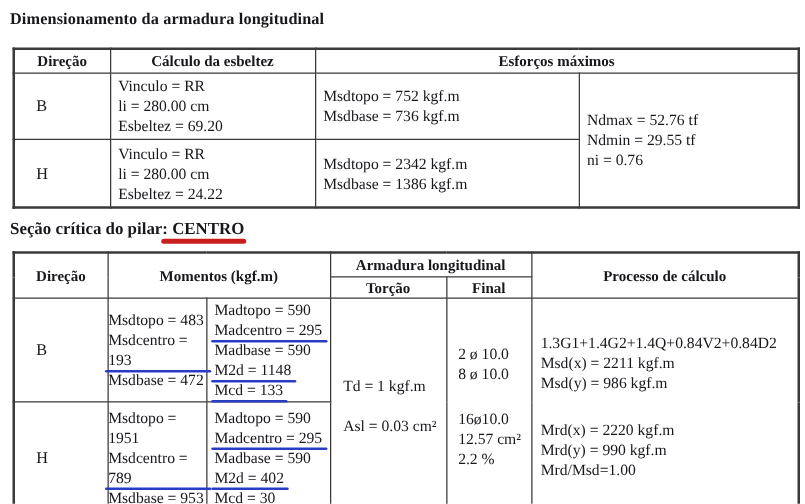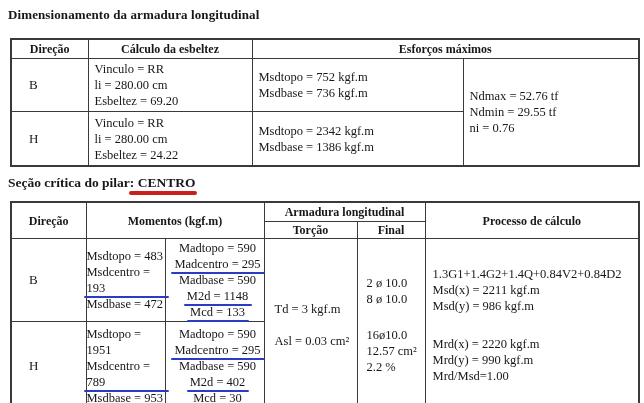--- a/index.html
+++ b/index.html
@@ -31,21 +31,21 @@
   th.h1{height:18px;}
   th.h2{height:16px;}
   td.dir{text-align:left;padding-left:17px;font-size:13px;}
   td.lines{text-align:left;padding-left:6px;}
   td.lines16 div{line-height:16px;}
   tr.rb td{height:52px;}
   tr.rh td{height:53px;}
   .t2 tr.rb2 td{height:82px;}
   .t2 tr.rh2 td{height:88px;}
   td.msd{text-align:left;}
-  td.mad{text-align:center;padding-left:6px;}
+  td.mad{text-align:left;padding-left:6px;}
   td.torcao{text-align:left;padding-left:10px;}
   td.final{text-align:left;padding-left:9px;}
   td.proc{text-align:left;padding-left:7px;}
   .gap16{margin-top:16px;}
   .gap20{margin-top:20px;}
   .gap4{margin-top:22px;}
   .bu{position:relative;display:inline-block;}
   .bu::after{
     content:"";position:absolute;left:-3px;right:-4px;bottom:-2px;height:2px;
     background:#2a3cc4;border-radius:1px;
@@ -137,21 +137,21 @@
           <div><span>Msdbase = 472</span></div>
         </td>
         <td class="mad">
           <div><span>Madtopo = 590</span></div>
           <div><span class="bu">Madcentro = 295</span></div>
           <div><span>Madbase = 590</span></div>
           <div><span class="bu">M2d = 1148</span></div>
           <div><span class="bu">Mcd = 133</span></div>
         </td>
         <td class="torcao" rowspan="2">
-          <div>Td = 3 kgf.m</div>
+          <div>Td = 1 kgf.m</div>
           <div class="gap16">Asl = 0.03 cm²</div>
         </td>
         <td class="final" rowspan="2">
           <div>2 ø 10.0</div>
           <div>8 ø 10.0</div>
           <div class="gap20">16ø10.0</div>
           <div>12.57 cm²</div>
           <div>2.2 %</div>
         </td>
         <td class="proc" rowspan="2">

